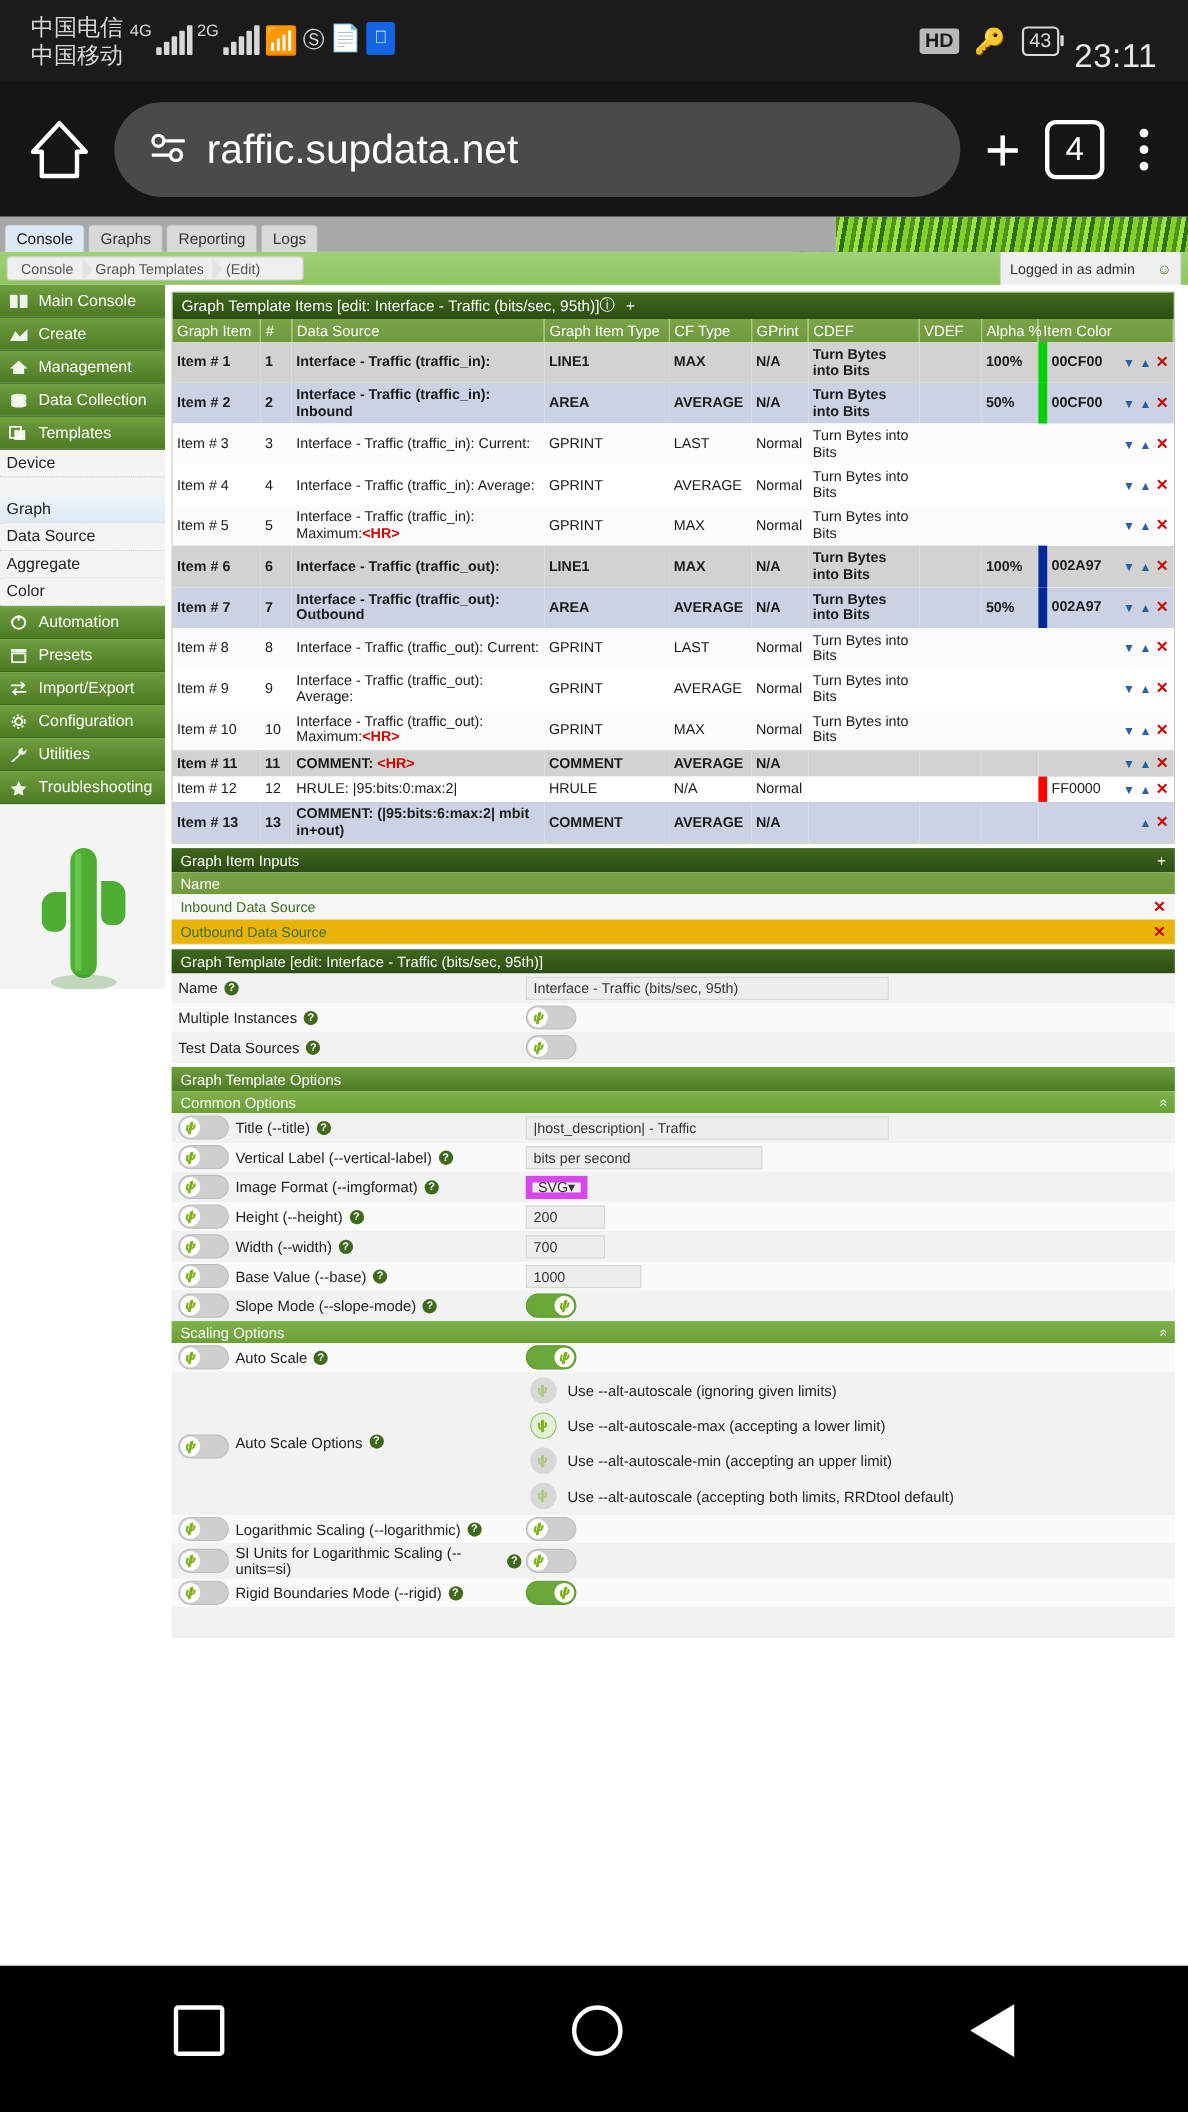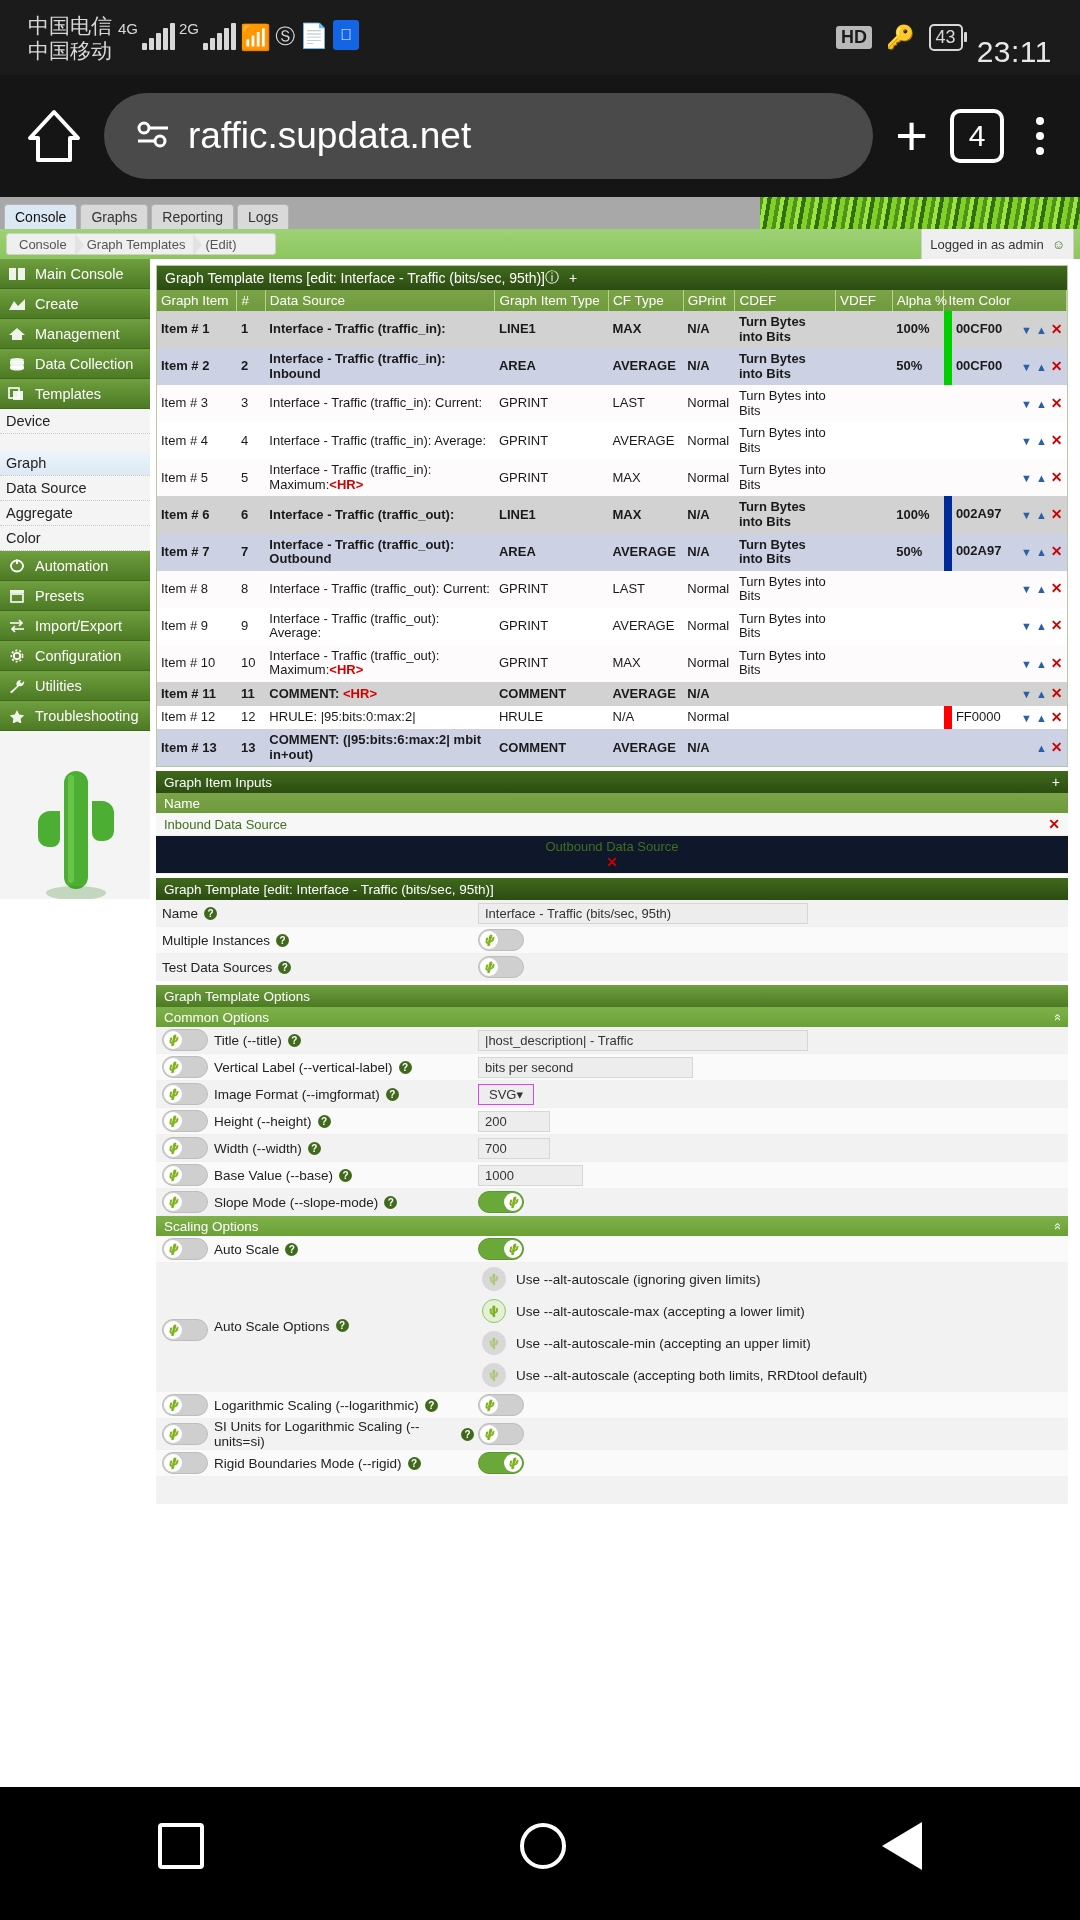--- a/index.html
+++ b/index.html
@@ -106,21 +106,21 @@
     min-width: 270px;
   }
   .crumb { font-size:13px; color:#555; padding: 2px 8px 0 12px; position:relative; line-height:18px;}
   .crumb::after {
     content:""; position:absolute; right:-9px; top:0; width:0; height:0; z-index:3;
     border-left: 9px solid #e3e3e3; border-top: 11px solid transparent; border-bottom: 11px solid transparent;
   }
   .crumb:last-child::after{ border-left-color:#efefef; }
   .loggedin {
     font-size: 13px; color:#333; background:#efefef; border:1px solid #cfcfcf;
-    border-radius:3px; padding: 19px 8px; display:flex; align-items:center; gap:8px;
+    border-radius:3px; padding: 19px 8px; display:flex; align-items:center; gap:20px;
   }
   .loggedin .pers { color:#3a6b1e; }
 
   .body-row { display:flex; align-items:flex-start; }
 
   
   .sidebar { width: 150px; flex:none; background:#f4f4f4; position:relative;}
   .nav-head {
     background: linear-gradient(#6f9f3f,#4d7a24);
     color:#fff; font-size:14.5px; height:30px;
@@ -178,21 +178,21 @@
     justify-content:space-between; padding: 0 8px; margin-top: 4px;
   }
   .col-head {
     background: linear-gradient(#7ba348,#6e9a3c); color:#fff;
     font-size:13.5px; height:20px; display:flex; align-items:center; padding: 0 8px;
   }
   .inputrow {
     display:flex; align-items:center; justify-content:space-between;
     font-size:13px; color:#3e7020; padding: 3px 8px; border-bottom:1px solid #eee;
   }
-  .inputrow.alt { background:#0f172a;flex-direction:column; }
+  .inputrow.alt { background:#eab308; }
   .inputrow.plain { background:#f7f7f7; }
 
   .greenband {
     background: linear-gradient(#6f9f3f,#4d7a24); color:#fff;
     font-size:13.5px; height:22px; display:flex; align-items:center;
     justify-content:space-between; padding: 0 8px; margin-top:4px;
   }
   .lightband {
     background: linear-gradient(#7fb14b,#6aa036); color:#fff;
     font-size:13.5px; height:20px; display:flex; align-items:center;
@@ -226,23 +226,23 @@
   .cact-mini { font-size:11px; color:#2e7d16; }
   .txtinput {
     background:#ededed; border:1px solid #d6d6d6; height:21px;
     font-size:13px; color:#333; padding: 0 6px; display:flex; align-items:center;
   }
   .txt-wide { width: 330px; }
   .txt-mid  { width: 215px; }
   .txt-sm   { width: 72px; }
   .txt-md   { width: 105px; }
   .selbox {
-    background:#ededed; border:1px solid #d946ef; height:21px; width: 56px;
+    background:#ededed; border:6px solid #d946ef; height:21px; width: 56px;
     font-size:13px; color:#333; padding: 0 5px; display:flex; align-items:center;
-    justify-content:center;
+    justify-content:flex-end;
   }
   .radiorow { display:flex; align-items:center; gap:10px; padding: 4px 0 4px 4px; font-size:13.5px;}
   .radio {
     width:24px;height:24px;border-radius:50%;background:#d8d8d8;flex:none;
     display:flex;align-items:center;justify-content:center;
   }
   .radio.sel { background:#e4f0d8; border:1px solid #8cc65f; }
   .optsblock { display:flex; }
   .optsblock .flabel { padding-top: 6px; align-items:flex-start; }
 

